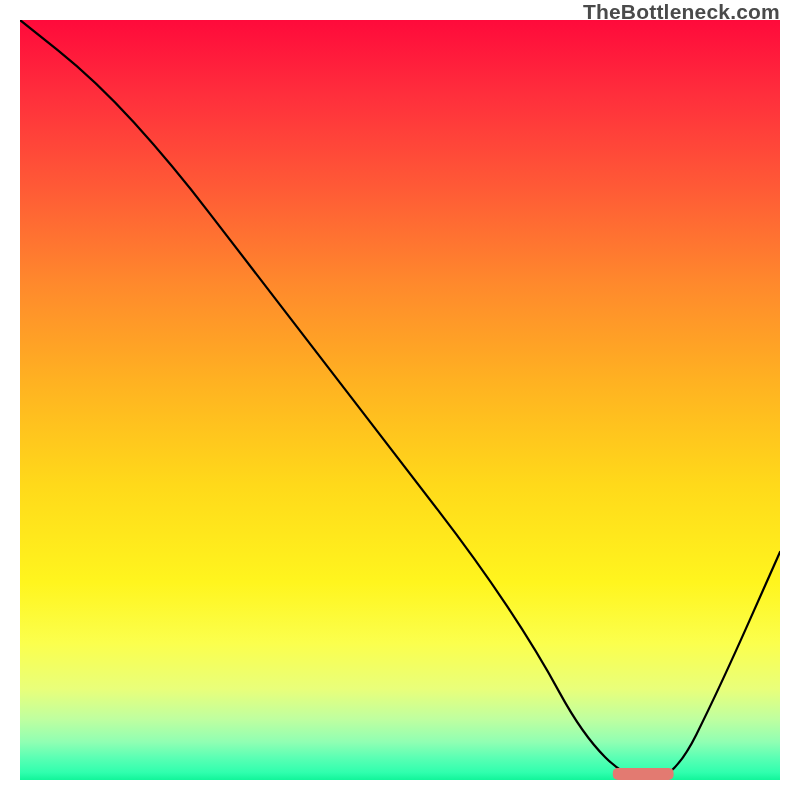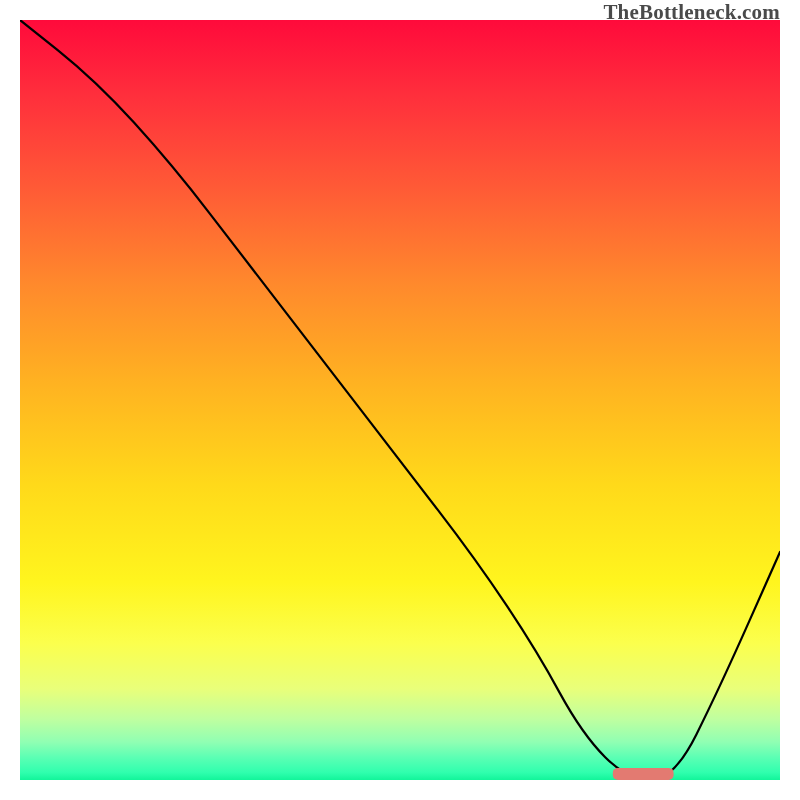--- a/index.html
+++ b/index.html
@@ -41,21 +41,20 @@
     );
   }
   .attribution {
     position: absolute;
     top: 0px;
     right: 20px;
     font-size: 21px;
     font-weight: 600;
     color: #4a4a4a;
     letter-spacing: 0.2px;
-    font-family: Liberation Serif, serif;
   }
   svg.overlay {
     position: absolute;
     left: 20px;
     top: 20px;
     width: 760px;
     height: 760px;
   }
   .curve {
     fill: none;

